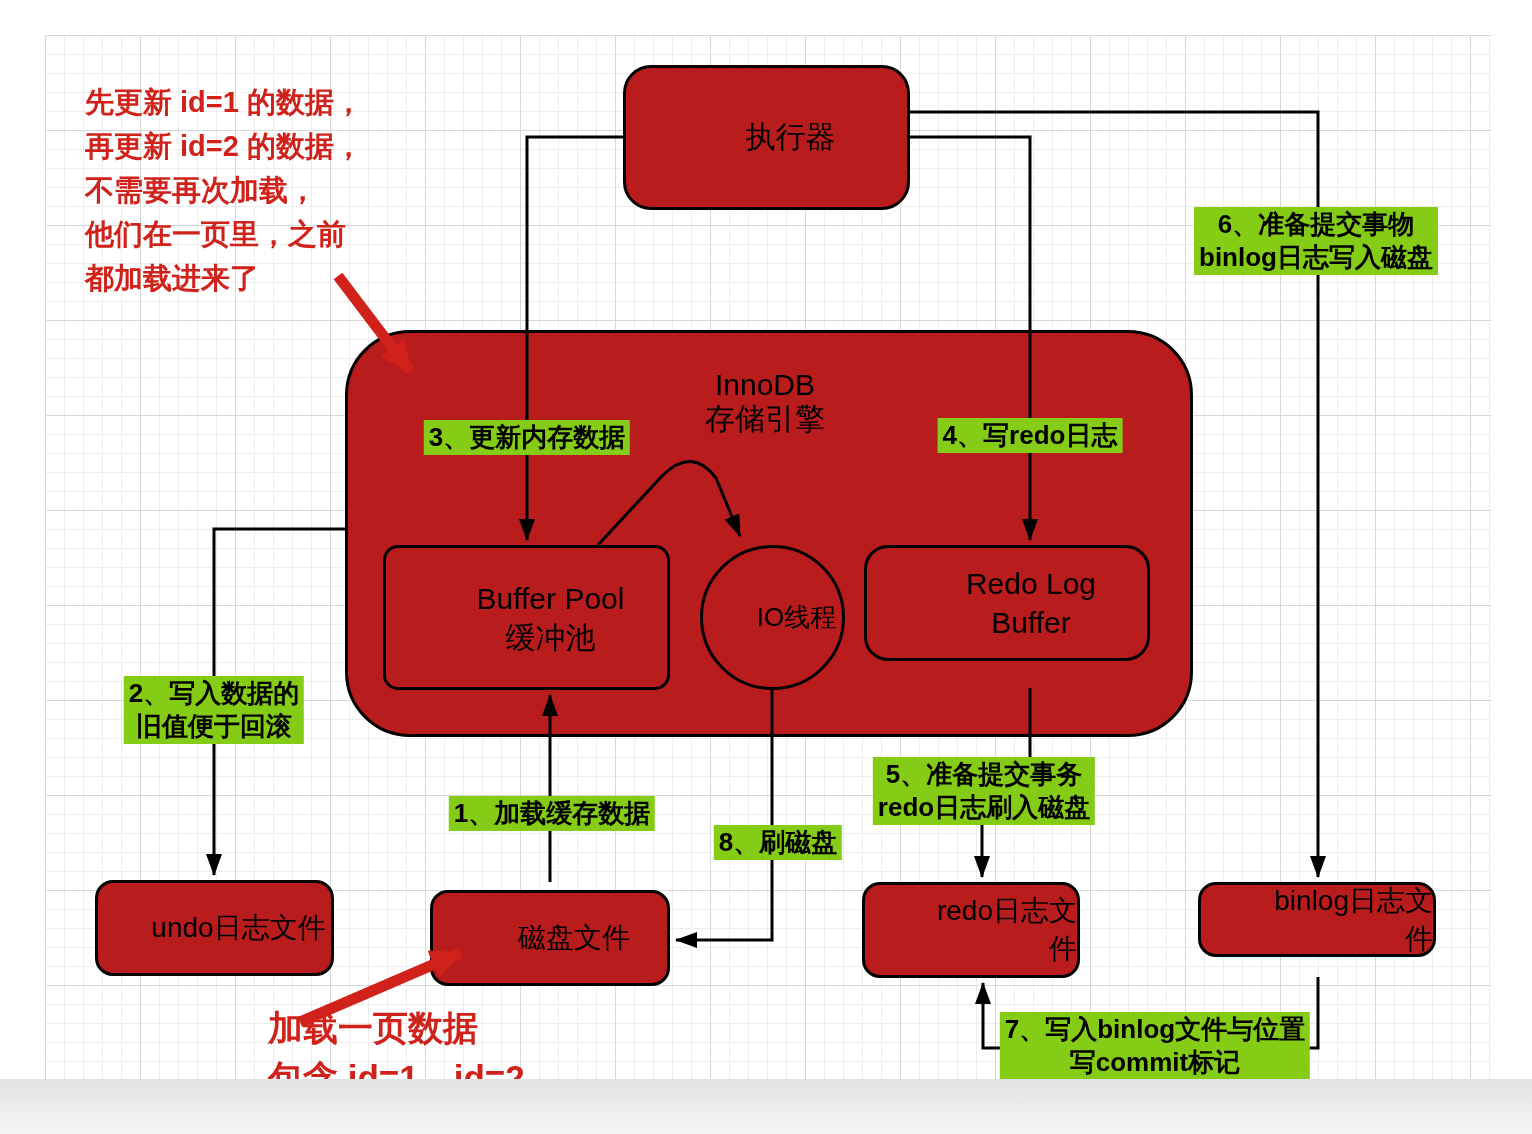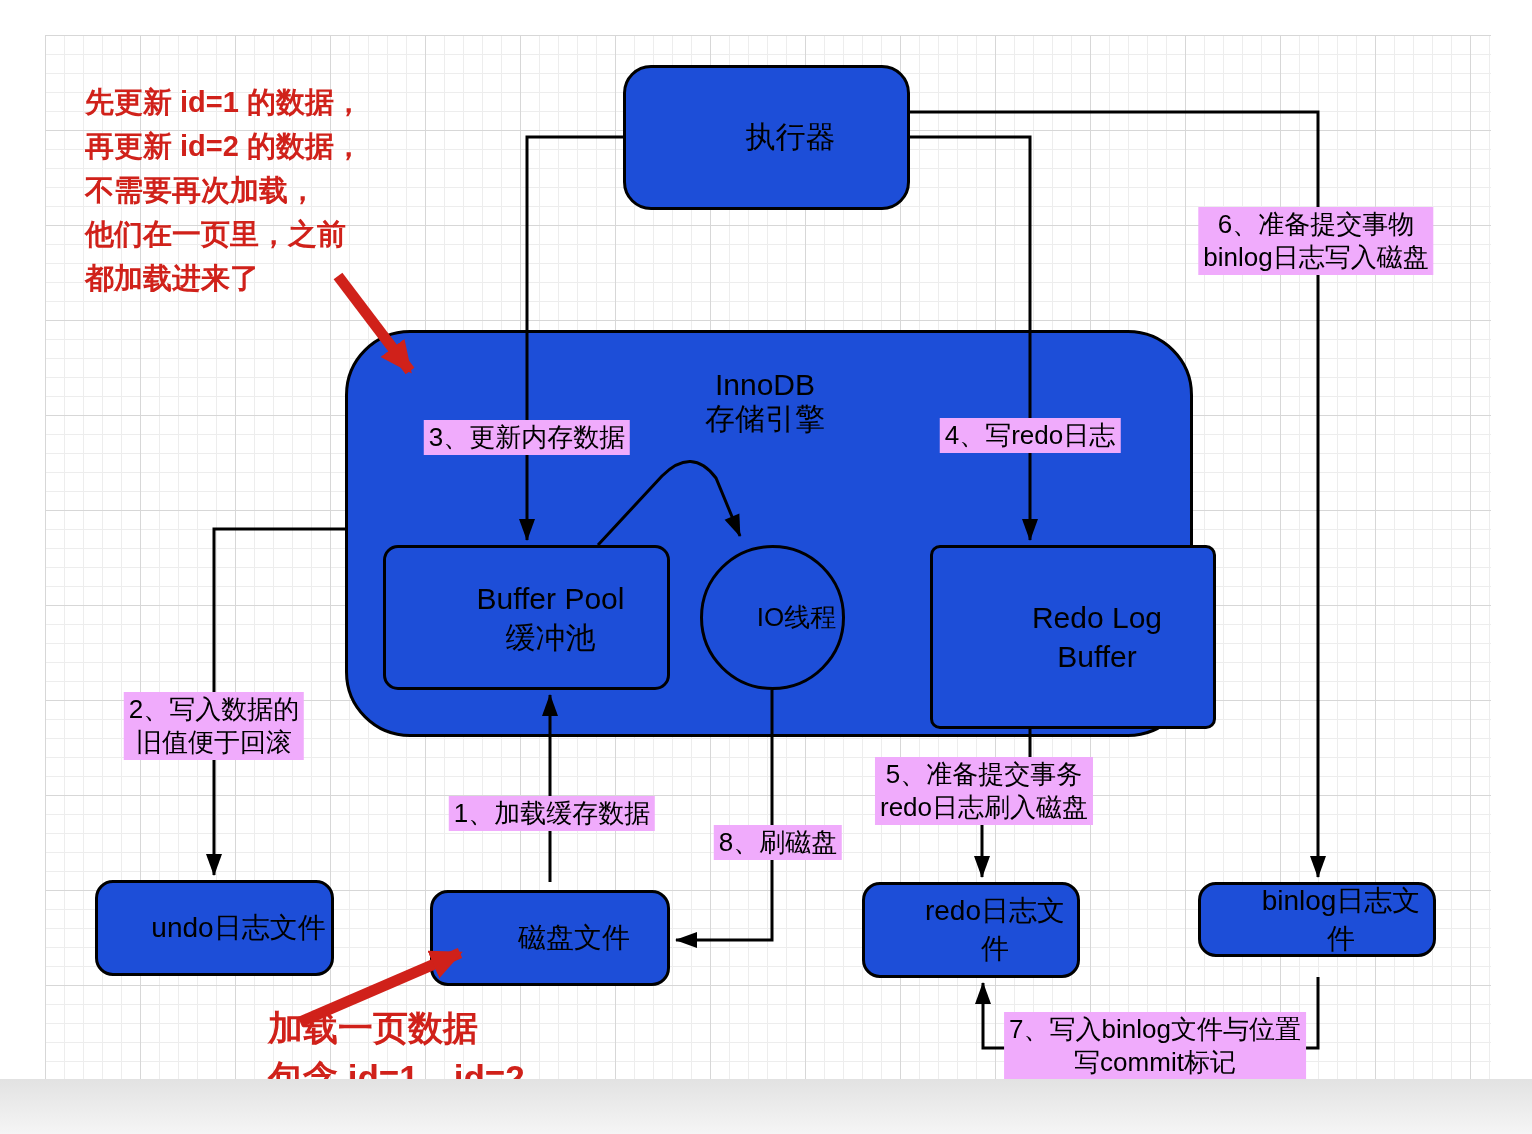--- a/index.html
+++ b/index.html
@@ -27,48 +27,48 @@
   }
 
   svg.layer{position:absolute;left:0;top:0;width:1532px;height:1134px;pointer-events:none;}
   .conn{fill:none;stroke:var(--ink);stroke-width:3px;}
   .red-arrow{fill:none;stroke:var(--red);stroke-width:11px;}
   #arrow-black path{fill:var(--ink);}
   #arrow-red path{fill:var(--red);}
 
   
   .node{
-    position:absolute;box-sizing:border-box;background:#1d4ed8;
+    position:absolute;box-sizing:border-box;background:#b91c1c;
     border:3px solid var(--ink);display:flex;flex-direction:column;
-    align-items:center;justify-content:center;text-align:center;color:var(--ink);padding-left:48px;
+    align-items:center;justify-content:center;text-align:right;color:var(--ink);padding-left:48px;
   }
   .innodb-container{left:345px;top:330px;width:848px;height:407px;border-radius:65px;}
   .executor{left:623px;top:65px;width:287px;height:145px;border-radius:28px;font-size:30px;}
   .buffer-pool{left:383px;top:545px;width:287px;height:145px;border-radius:15px;font-size:30px;line-height:39px;}
   .io-circle{left:700px;top:545px;width:145px;height:145px;border-radius:50%;font-size:26px;}
-  .redo-log-buffer{left:930px;top:545px;width:286px;height:184px;border-radius:10px;font-size:30px;line-height:39px;}
+  .redo-log-buffer{left:864px;top:545px;width:286px;height:116px;border-radius:24px;font-size:30px;line-height:39px;}
   .file-box{height:96px;border-radius:18px;font-size:28px;}
   .undo-file{left:95px;top:880px;width:239px;}
   .disk-file{left:430px;top:890px;width:240px;}
   .redo-file{left:862px;top:882px;width:218px;}
   .binlog-file{left:1198px;top:882px;width:238px;height:75px;}
 
   .innodb-title{
     position:absolute;left:765px;top:368px;transform:translateX(-50%);
     font-size:30px;line-height:34px;text-align:center;color:var(--ink);white-space:nowrap;
   }
 
   
   .lbl{
-    position:absolute;transform:translateX(-50%);background:#f0abfc;
+    position:absolute;transform:translateX(-50%);background:#84cc16;
     font-size:26px;line-height:33px;color:var(--ink);text-align:center;
-    padding:1px 5px;white-space:nowrap;
+    padding:1px 5px;white-space:nowrap;font-weight:bold;
   }
   .s1{left:552px;top:796px;}
-  .s2{left:214px;top:692px;}
+  .s2{left:214px;top:676px;}
   .s3{left:527px;top:420px;}
   .s4{left:1030px;top:418px;}
   .s5{left:984px;top:757px;}
   .s6{left:1316px;top:207px;}
   .s7{left:1155px;top:1012px;}
   .s8{left:778px;top:825px;}
 
   
   .note{position:absolute;color:var(--red);font-weight:bold;white-space:nowrap;}
   .note-top{left:85px;top:80px;font-size:29px;line-height:44px;}

